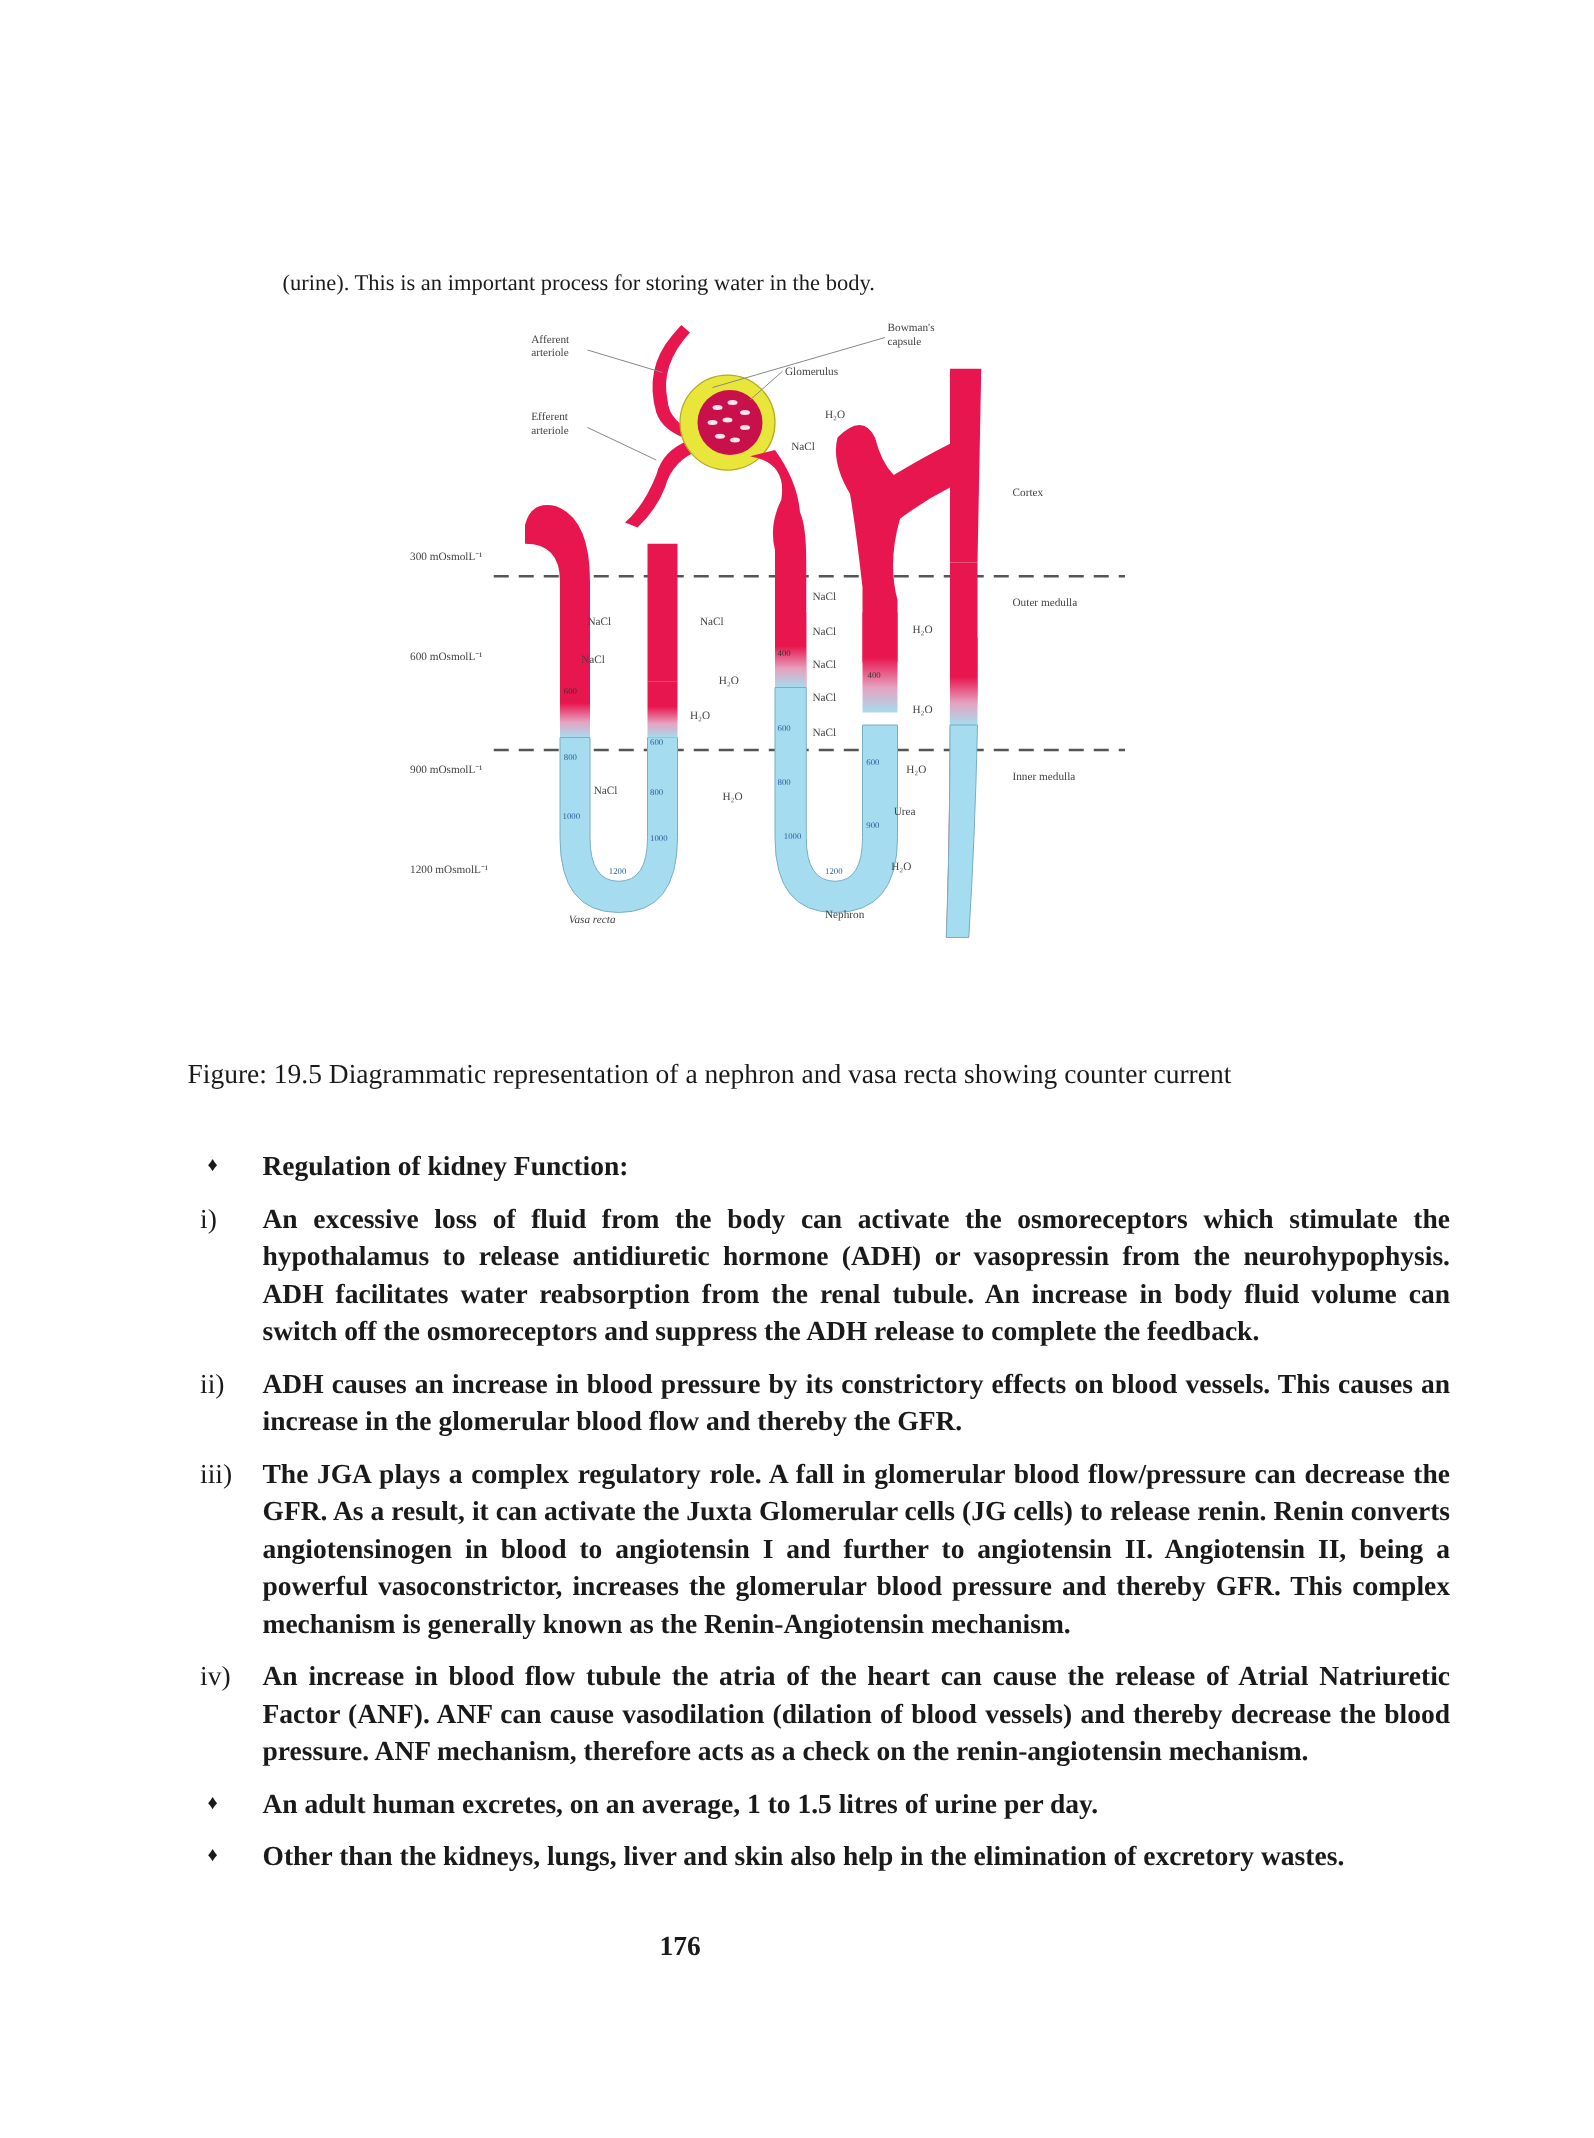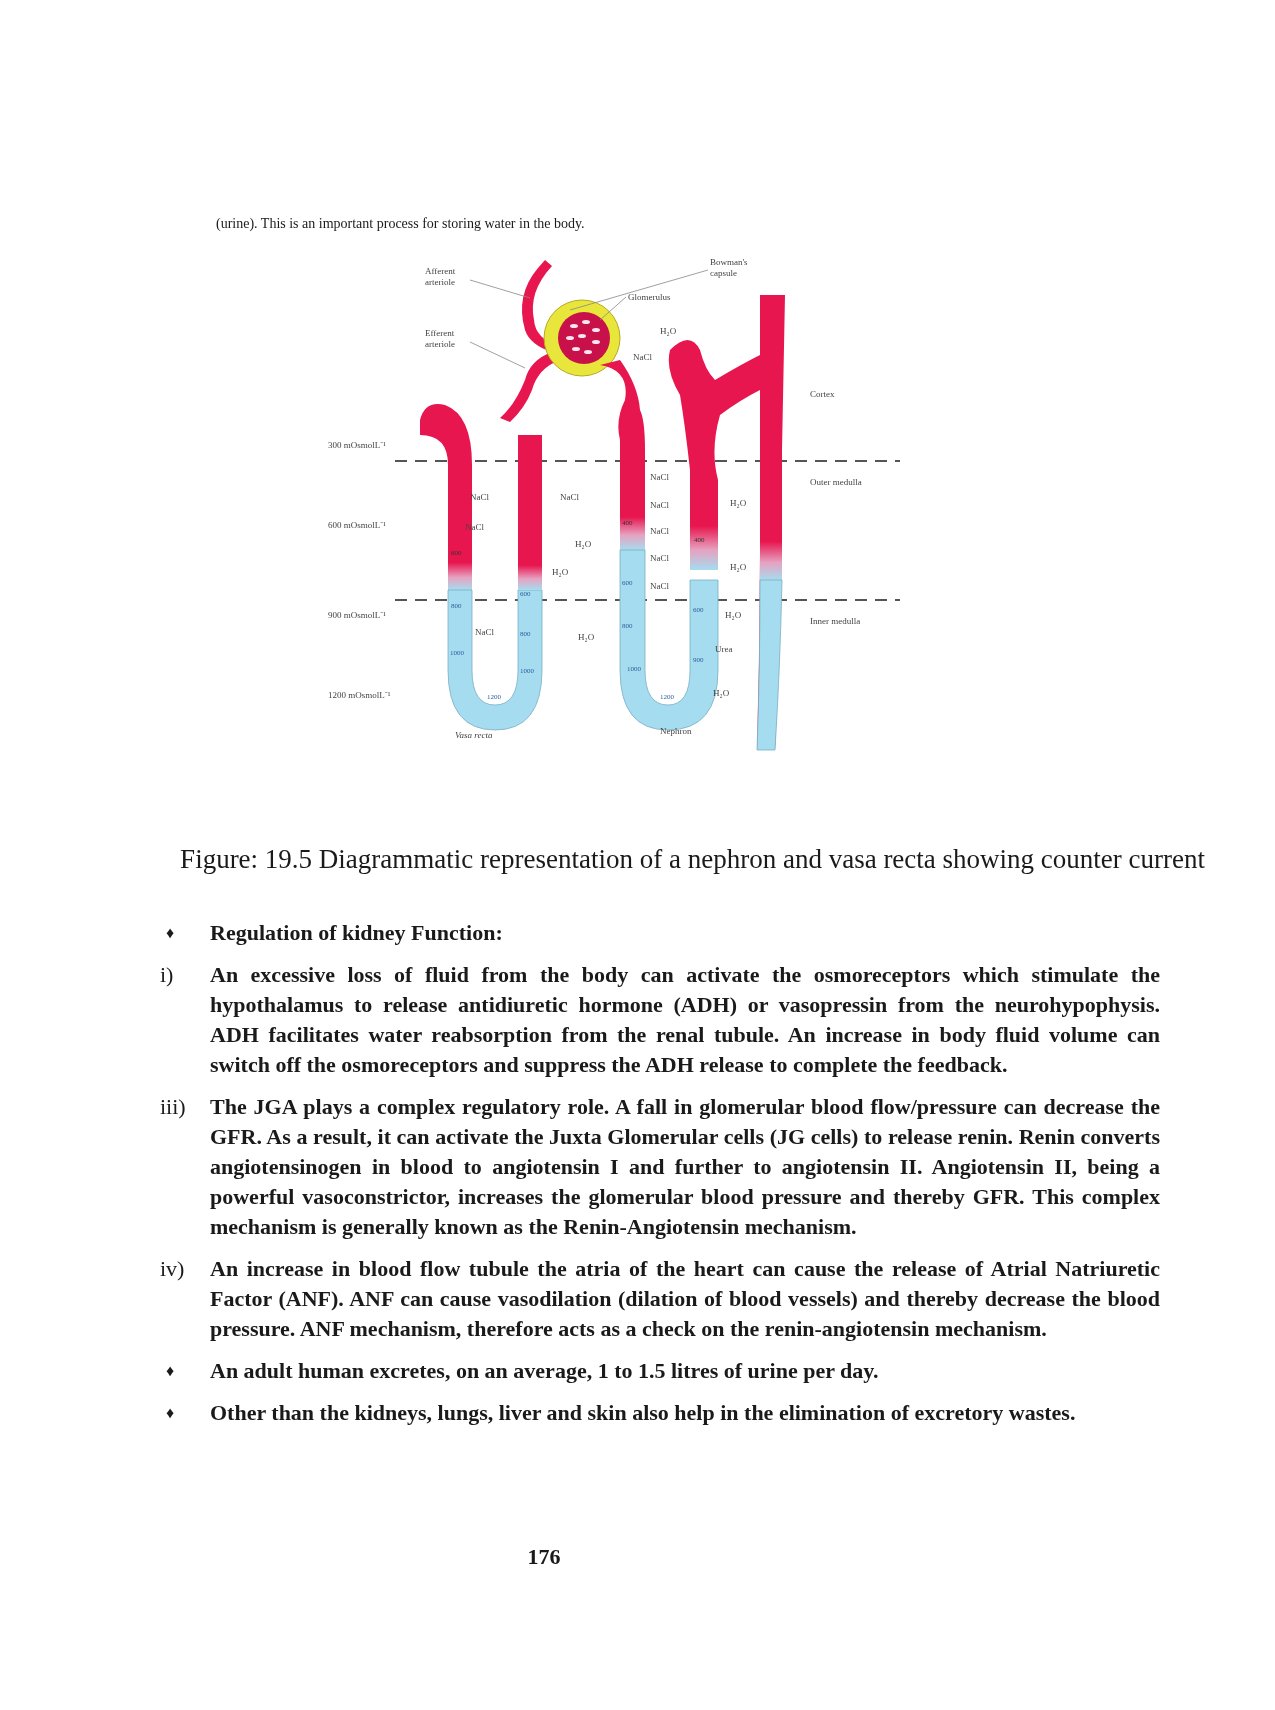--- a/index.html
+++ b/index.html
@@ -1,24 +1,24 @@
 <!DOCTYPE html>
 <html><head>
 <meta charset="utf-8">
 <style>
   html, body { margin: 0; padding: 0; background: #ffffff; }
   body { width: 1275px; height: 1710px; position: relative; overflow: hidden;
          font-family: "Liberation Serif", "DejaVu Serif", serif; color: #1a1a1a; }
-  .intro { position: absolute; left: 216px; top: 216px; font-size: 14px; }
+  .intro { position: absolute; left: 226px; top: 216px; font-size: 18px; }
   .figure { position: absolute; left: 320px; top: 250px; width: 640px; height: 580px; }
   .figure svg { width: 640px; height: 580px; }
   .lbl-sm { font-family: "Liberation Serif", serif; fill: #444; font-size: 9px; }
   .num { font-family: "Liberation Serif", serif; font-size: 7px; }
-  .caption { position: absolute; left: 150px; width: 1055px; top: 844px; text-align: right;
-             font-size: 27px; line-height: 30px; font-family: Liberation Serif, serif; }
+  .caption { position: absolute; left: 150px; width: 1055px; top: 844px; text-align: left;
+             font-size: 22px; line-height: 30px; font-family: Liberation Serif, serif; }
   .body-text { position: absolute; left: 160px; width: 1000px; font-size: 22px; line-height: 30px; }
   .row { display: flex; margin-bottom: 12px; }
   .marker { width: 50px; flex: 0 0 50px; }
   .marker.diamond { font-size: 16px; padding-left: 6px; box-sizing: border-box; }
   .content { flex: 1; text-align: justify; font-weight: bold; }
   .page-num { position: absolute; left: 0; width: 1088px; top: 1544px; text-align: center;
               font-size: 22px; font-weight: bold; }
 </style>
 </head>
 <body>
@@ -143,20 +143,24 @@
 <div class="body-text" style="top:918px;">
   <div class="row">
     <div class="marker diamond">♦</div>
     <div class="content">Regulation of kidney Function:</div>
   </div>
   <div class="row">
     <div class="marker">i)</div>
     <div class="content">An excessive loss of fluid from the body can activate the osmoreceptors which stimulate the hypothalamus to release antidiuretic hormone (ADH) or vasopressin from the neurohypophysis. ADH facilitates water reabsorption from the renal tubule. An increase in body fluid volume can switch off the osmoreceptors and suppress the ADH release to complete the feedback.</div>
   </div>
   <div class="row">
+    <div class="marker">ii)</div>
+    <div class="content"> ADH causes an increase in blood pressure by its constrictory effects on blood vessels. This causes an increase in the glomerular blood flow and thereby the GFR.</div>
+  </div>
+  <div class="row">
     <div class="marker">iii)</div>
     <div class="content">The JGA plays a complex regulatory role. A fall in glomerular blood flow/pressure can decrease the GFR. As a result, it can activate the Juxta Glomerular cells (JG cells) to release renin. Renin converts angiotensinogen in blood to angiotensin I and further to angiotensin II. Angiotensin II, being a powerful vasoconstrictor, increases the glomerular blood pressure and thereby GFR. This complex mechanism is generally known as the Renin-Angiotensin mechanism.</div>
   </div>
   <div class="row">
     <div class="marker">iv)</div>
     <div class="content">An increase in blood flow tubule the atria of the heart can cause the release of Atrial Natriuretic Factor (ANF). ANF can cause vasodilation (dilation of blood vessels) and thereby decrease the blood pressure. ANF mechanism, therefore acts as a check on the renin-angiotensin mechanism.</div>
   </div>
   <div class="row">
     <div class="marker diamond">♦</div>
     <div class="content">An adult human excretes, on an average, 1 to 1.5 litres of urine per day.</div>

